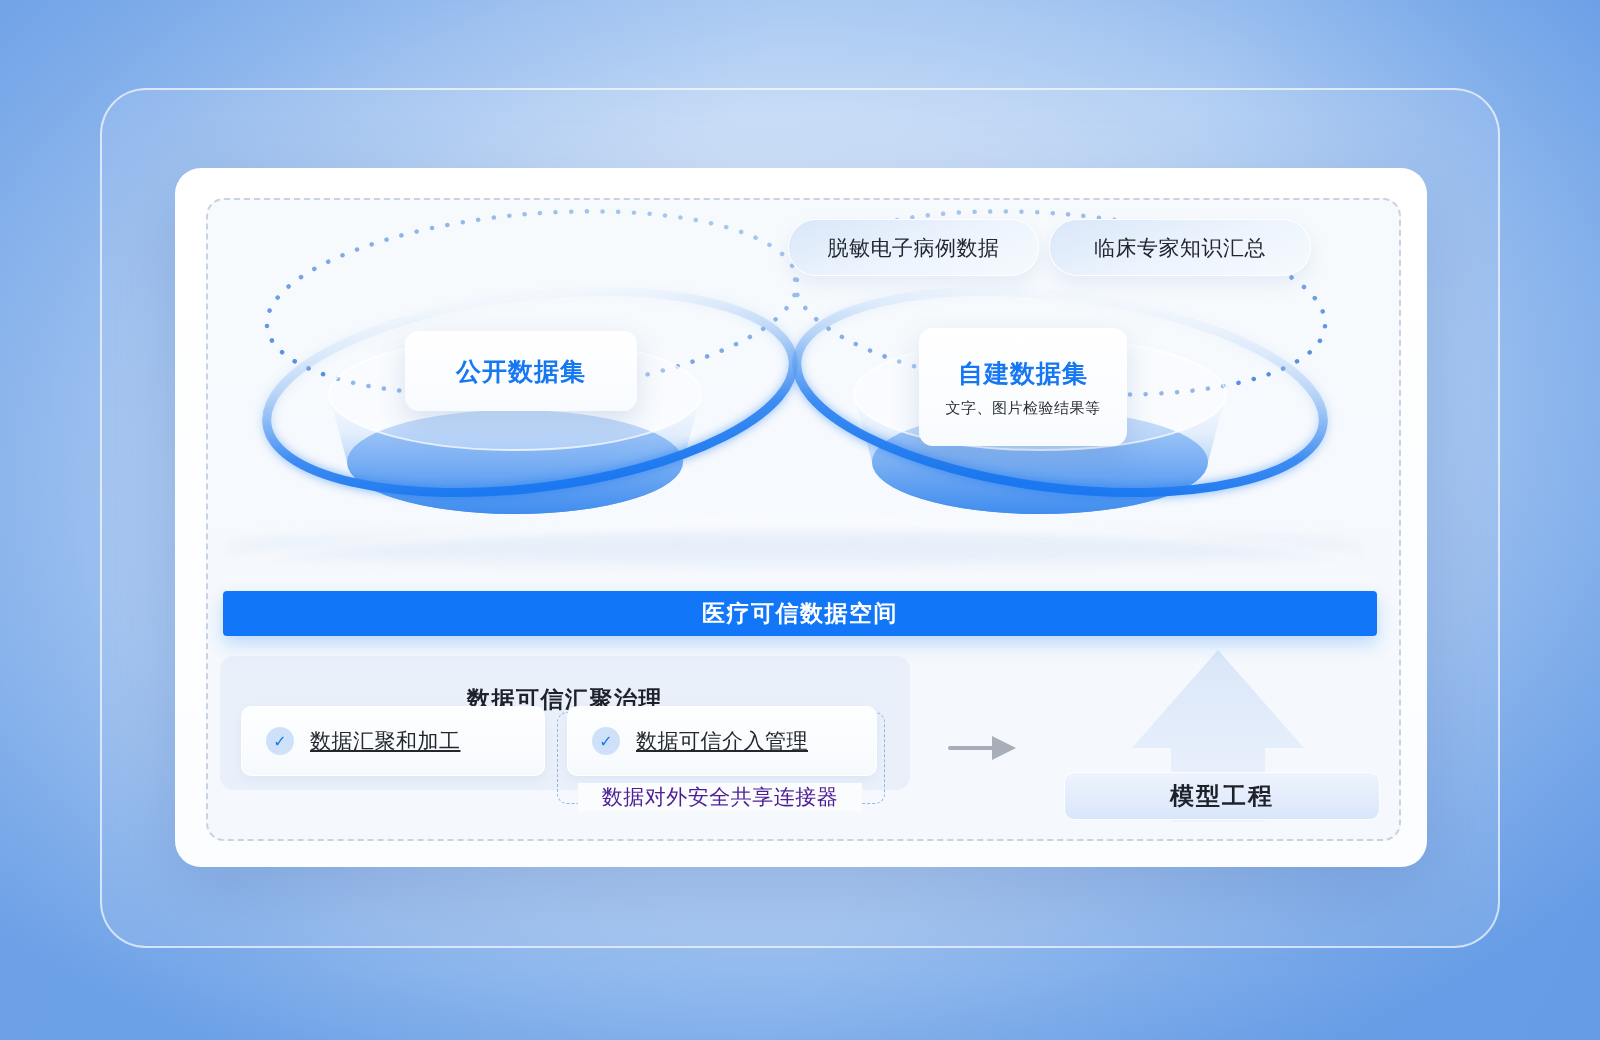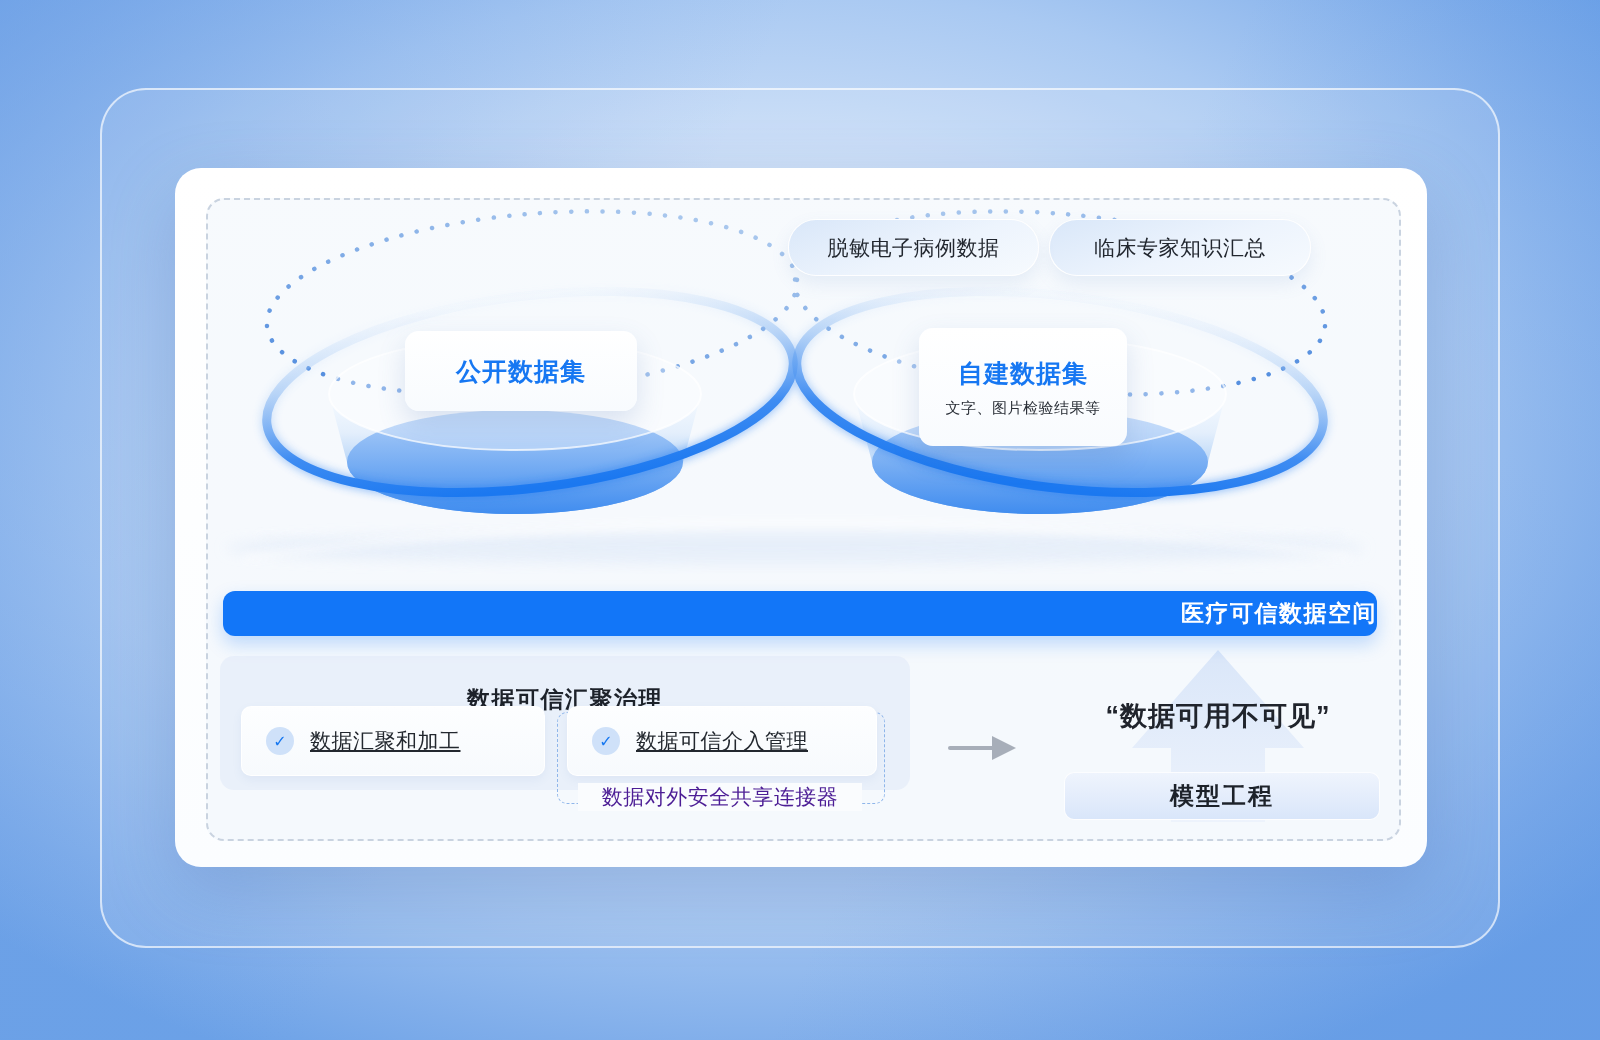--- a/index.html
+++ b/index.html
@@ -23,22 +23,22 @@
   .pill1{left:788px;top:219px;width:249px;}
   .pill2{left:1049px;top:219px;width:260px;}
 
   .dataset-card{position:absolute;border-radius:14px;background:linear-gradient(180deg,#ffffff,#f8fbfe);
     box-shadow:0 12px 28px rgba(70,110,180,.18);display:flex;flex-direction:column;align-items:center;justify-content:center;gap:9px;}
   .dataset-left{left:405px;top:331px;width:232px;height:80px;}
   .dataset-right{left:919px;top:328px;width:208px;height:118px;}
   .dataset-title{font-size:25px;font-weight:700;color:#1677f2;letter-spacing:1px;}
   .dataset-sub{font-size:15px;color:#2a2f37;letter-spacing:.5px;}
 
-  .banner{position:absolute;left:223px;top:591px;width:1154px;height:45px;border-radius:12px;background:#1276f8;
-    box-shadow:0 8px 18px rgba(18,118,248,.25);display:flex;align-items:center;justify-content:flex-end;
+  .banner{position:absolute;left:223px;top:591px;width:1154px;height:45px;border-radius:4px;background:#1276f8;
+    box-shadow:0 8px 18px rgba(18,118,248,.25);display:flex;align-items:center;justify-content:center;
     color:#ffffff;font-size:23px;font-weight:700;letter-spacing:1.5px;}
 
   .gov-box{position:absolute;left:220px;top:656px;width:690px;height:134px;border-radius:14px;
     background:rgba(225,234,248,.60);}
   .gov-title{position:absolute;left:220px;top:684px;width:690px;text-align:center;
     font-size:23px;font-weight:700;color:#1d222a;letter-spacing:1.5px;}
   .gov-card{position:absolute;top:706px;height:70px;border-radius:10px;background:linear-gradient(180deg,#fdfeff,#f7fafd);
     border:1px solid rgba(255,255,255,.9);box-shadow:0 4px 10px rgba(90,125,190,.08);
     display:flex;align-items:center;gap:16px;padding-left:24px;box-sizing:border-box;}
   .gov-card1{left:241px;width:304px;}
@@ -175,18 +175,17 @@
     <span class="check">✓</span>
     <span class="gov-card-label">数据汇聚和加工</span>
   </div>
   <div class="gov-card gov-card2">
     <span class="check">✓</span>
     <span class="gov-card-label">数据可信介入管理</span>
   </div>
 
   <div class="connector-label">数据对外安全共享连接器</div>
 
-  <div class="quote">“数据可用不可见”</div>
   <div class="model-box">
     <span>模型工程</span>
   </div>
 
 </div>
 
 </body></html>

